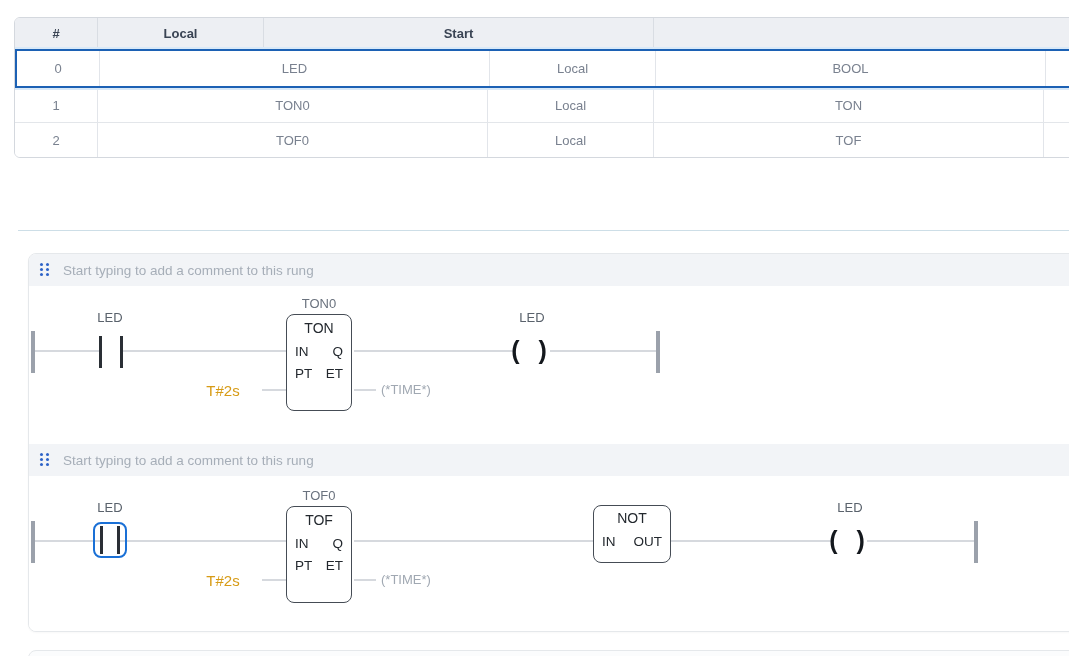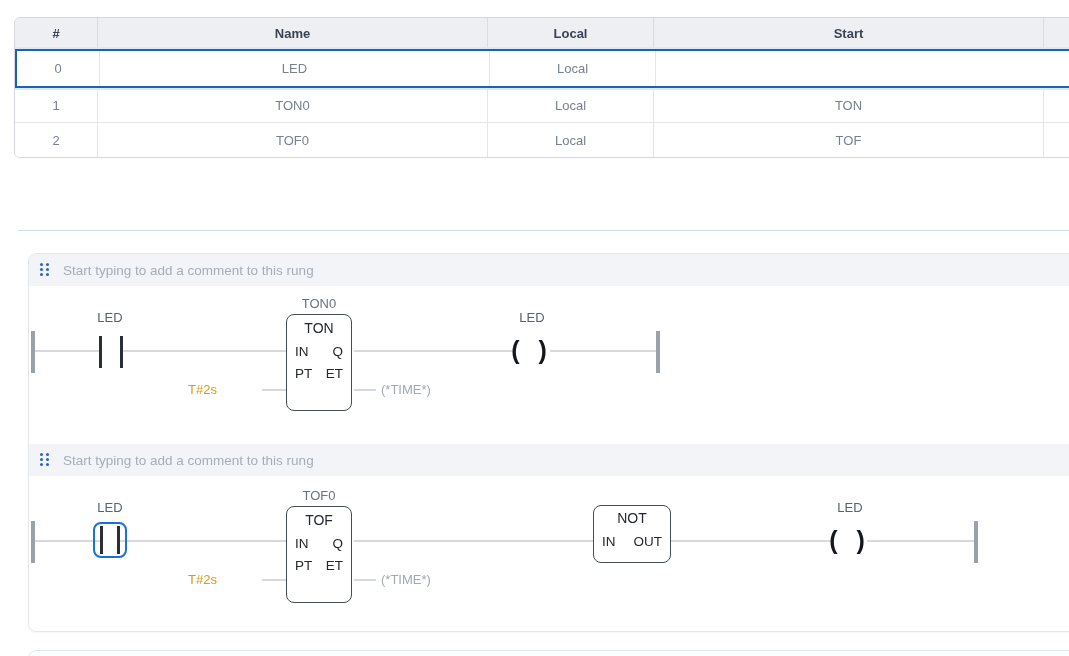--- a/index.html
+++ b/index.html
@@ -79,21 +79,21 @@
   .pin-row-1{top:29px;}
   .pin-row-2{top:51px;}
   .not-block{
     position:absolute;width:78px;height:58px;background:#fff;
     border:1.5px solid #454c55;border-radius:8px;box-sizing:border-box;
   }
   .not-title{text-align:center;margin-top:4px;font-size:14px;color:#23282e;}
   .not-pins{position:absolute;left:0;right:0;top:28px;display:flex;justify-content:space-between;
     padding:0 8px;font-size:13.5px;color:#23282e;}
   .pt-value{
-    position:absolute;width:70px;text-align:left;font-size:13px;color:#d79b16;
+    position:absolute;width:70px;text-align:center;font-size:15px;color:#d79b16;
   }
   .et-comment{position:absolute;font-size:13px;color:#a0a8b2;}
   .coil{
     position:absolute;width:60px;height:32px;line-height:30px;text-align:center;
     font-size:25px;font-weight:600;color:#14181d;white-space:pre;letter-spacing:6px;
   }
   .contact-select-box{
     position:absolute;width:34px;height:36px;border:2px solid #1a70d6;border-radius:8px;
     background:#fff;box-sizing:border-box;
   }
@@ -101,30 +101,30 @@
     position:absolute;left:28px;top:650px;width:1100px;height:20px;
     background:#fbfcfd;border:1px solid #e5e8eb;border-radius:8px 8px 0 0;box-sizing:border-box;
   }
 </style>
 </head>
 <body>
 
 <div class="var-table">
   <div class="t-row t-head">
     <div class="cell c-num">#</div>
-    <div class="cell c-name">Name</div>
     <div class="cell c-class">Local</div>
     <div class="cell c-type">Start</div>
     <div class="cell c-extra"></div>
   </div>
 
   <div class="t-row t-body-row selected">
     <div class="cell c-num">0</div>
     <div class="cell c-name">LED</div>
     <div class="cell c-class">Local</div>
+    <div class="cell c-type">BOOL</div>
     <div class="cell c-extra"></div>
   </div>
 
   <div class="t-row t-body-row">
     <div class="cell c-num">1</div>
     <div class="cell c-name">TON0</div>
     <div class="cell c-class">Local</div>
     <div class="cell c-type">TON</div>
     <div class="cell c-extra"></div>
   </div>

